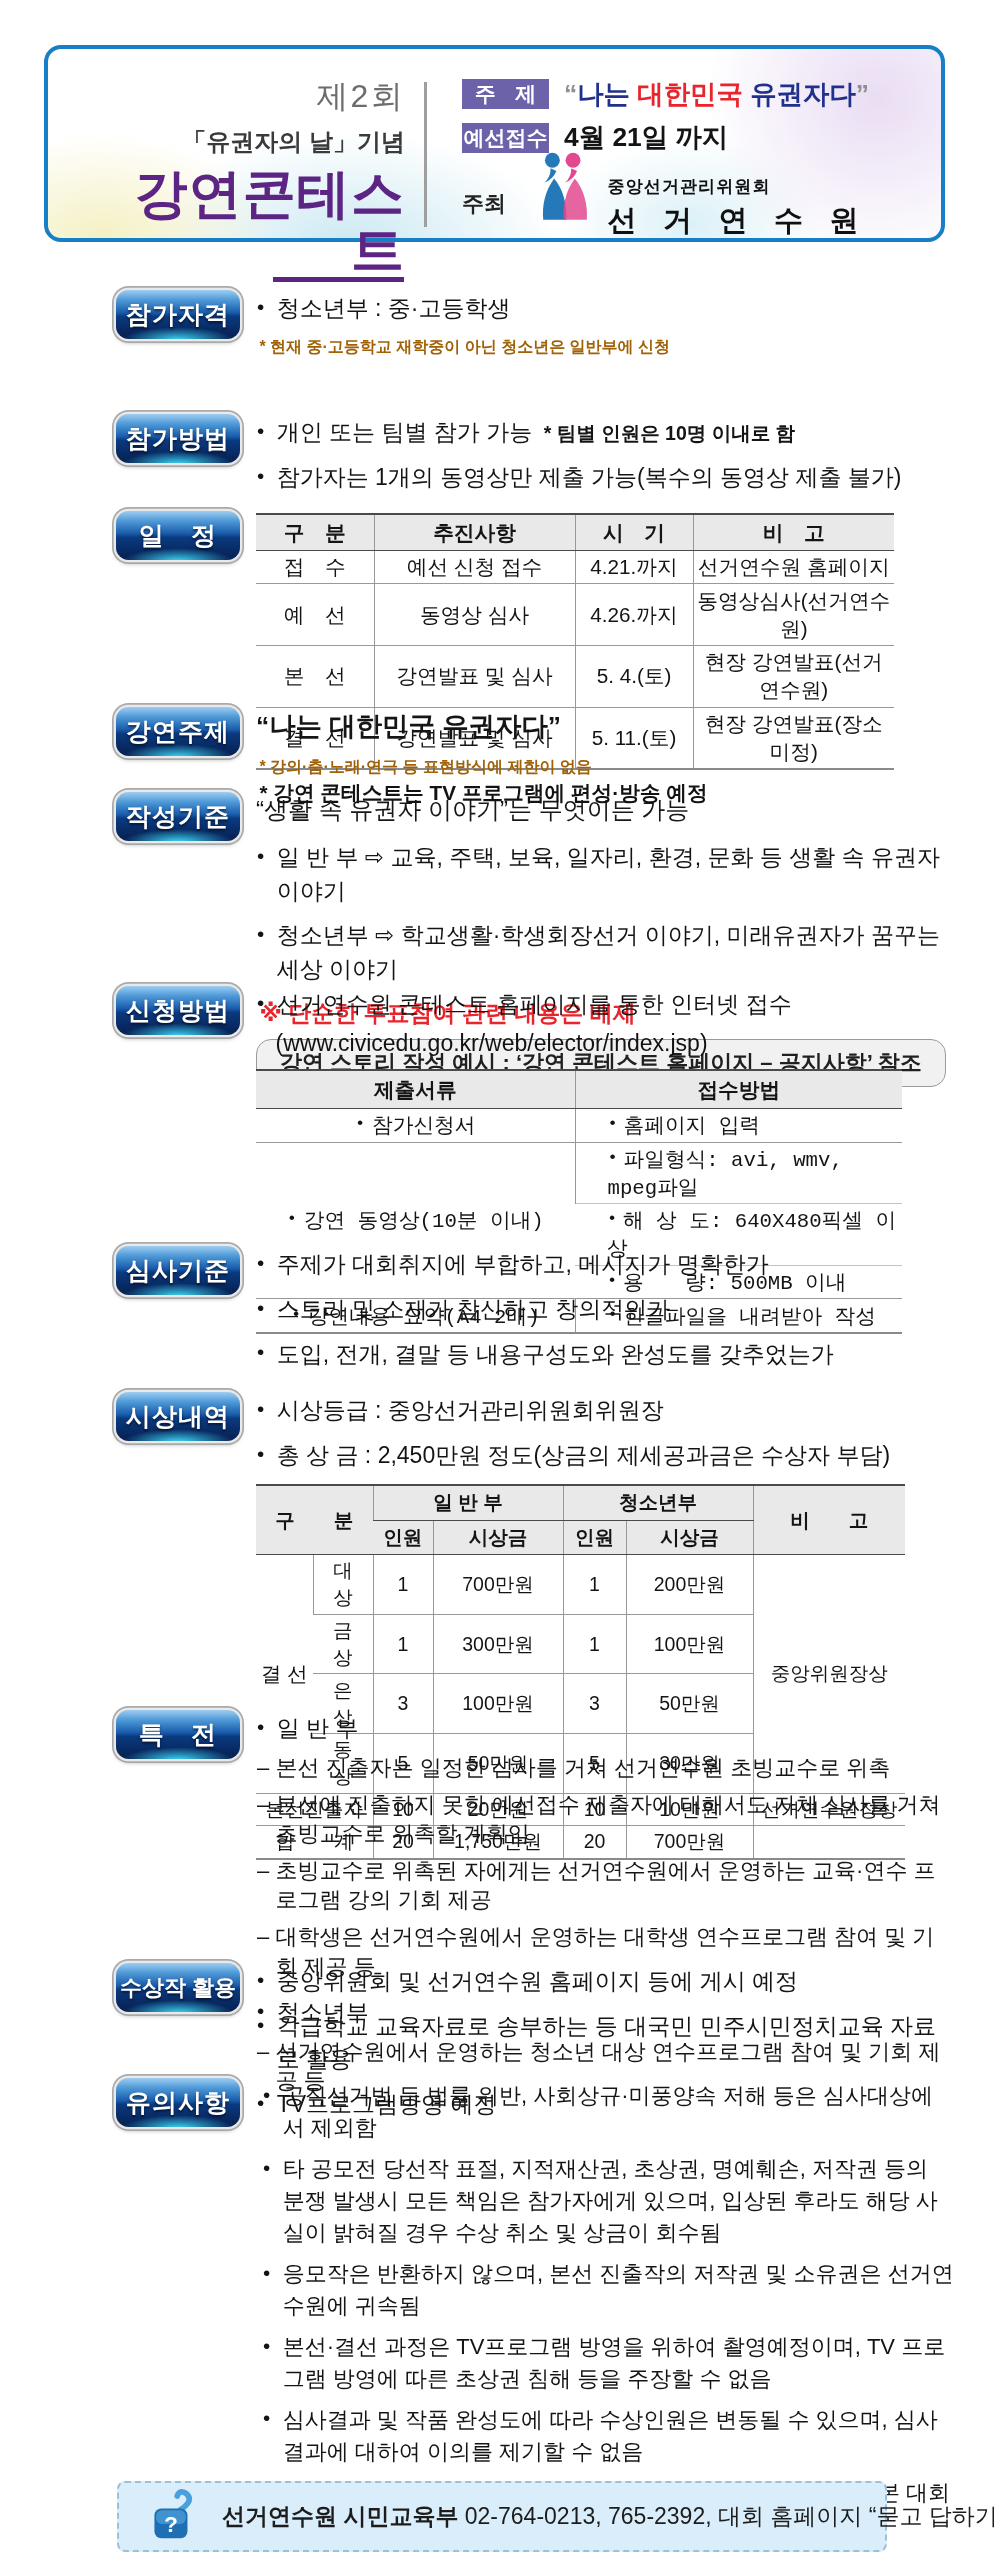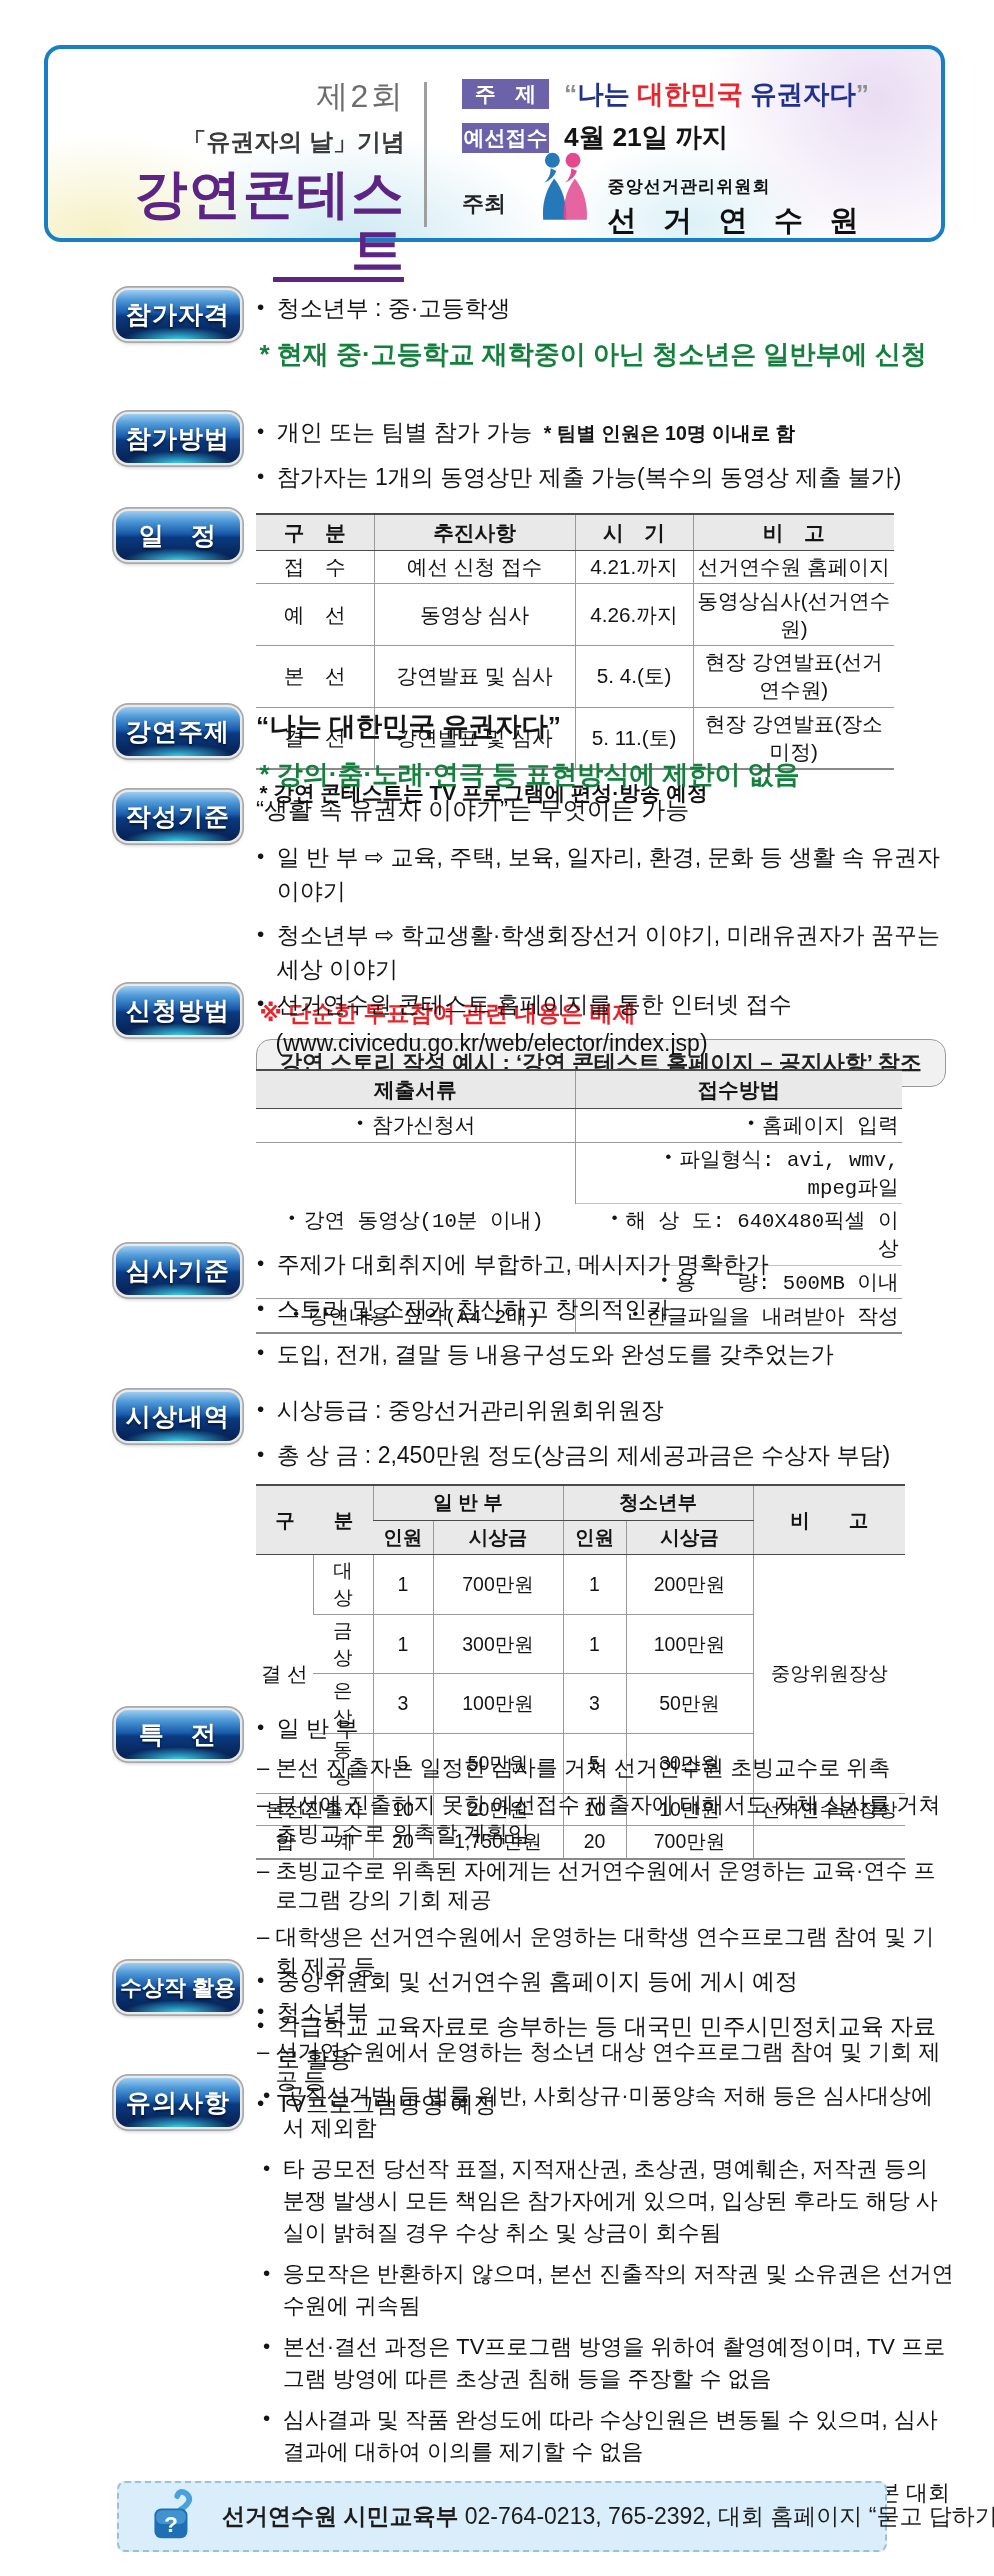--- a/index.html
+++ b/index.html
@@ -47,21 +47,21 @@
       linear-gradient(180deg,#9ecdf1 0%,#4f9ad8 20%,#1a5cab 46%,#0a3a80 54%,#071f50 100%);
     box-shadow:0 0 0 2.3px #e9e9e9,0 0 0 4px #a9a9a9,0 2.9px 5.2px rgba(0,0,0,.4);}
   .sbadge.small{font-size:22px;letter-spacing:0;}
   .scontent{margin-left:16px;width:692px;padding-top:2.3px;}
 
   
   .blist{list-style:none;margin:0;padding:0;}
   .blist li{position:relative;padding-left:20.7px;font-size:23px;line-height:1.45;margin-bottom:11.5px;color:#141414;}
   .blist li::before{content:"•";position:absolute;left:1.1px;top:-0.6px;font-size:20.7px;color:#141414;}
   .blist.tight li{font-size:22px;margin-bottom:9.2px;}
-  .note-blue{color:#15803d;font-weight:700;font-size:26px;margin-top:3.4px;padding-left:3.4px;}
+  .note-blue{color:#a16207;font-weight:700;font-size:16px;margin-top:3.4px;padding-left:3.4px;}
   .note-red{color:#e8242c;font-weight:700;font-size:23px;margin-top:5.7px;padding-left:3.4px;}
   .inline-note{font-size:19.5px;font-weight:700;margin-left:11.5px;}
   .big-quote{font-size:26.4px;font-weight:800;color:#151515;margin-bottom:12.6px;}
   .intro-line{font-size:24px;color:#171717;margin-bottom:15px;}
   .example-box{display:inline-block;margin-top:10.3px;border:1.7px solid #9a9a9a;border-radius:15px;background:#f1f1f1;
     padding:8px 23px;font-size:22px;font-weight:700;color:#202020;}
   .url-line{font-size:23px;padding-left:19.5px;margin-top:-3.4px;margin-bottom:12.6px;}
   .sub-list{list-style:none;margin:1.1px 0 15px 0;padding:0;}
   .sub-list li{position:relative;padding-left:19.5px;font-size:22px;line-height:1.34;margin-bottom:7.5px;color:#161616;}
   .sub-list li::before{content:"–";position:absolute;left:1.1px;top:0;}
@@ -76,21 +76,21 @@
   table.dtable tr+tr td{border-top:1.1px solid #999;}
 
   table.schedule{width:637px;}
   table.schedule th{height:30px;}
   table.schedule td{height:25px;}
 
   table.apply{width:646px;}
   table.apply th{height:32px;}
   table.apply td{height:26.4px;}
   table.apply td.lcell{text-align:center;}
-  table.apply td.rcell{text-align:right;padding-left:32px;}
+  table.apply td.rcell{text-align:left;padding-left:32px;}
   table.apply tr.subrow td{border-top:1.1px solid #c3c3c3;}
   table.apply td.bullet{position:relative;}
   table.apply td.bullet span{position:relative;padding-left:17px;font-family:Liberation Mono, monospace;}
   table.apply td.bullet span::before{content:"•";position:absolute;left:0;top:-1.1px;font-size:17px;}
   table.apply td.rcell.bullet span{padding-left:16px;}
 
   table.prize{width:649px;font-size:19.5px;}
   table.prize th{height:29px;}
   table.prize td{height:24px;}
   table.prize .vgroup{font-size:20.7px;}

